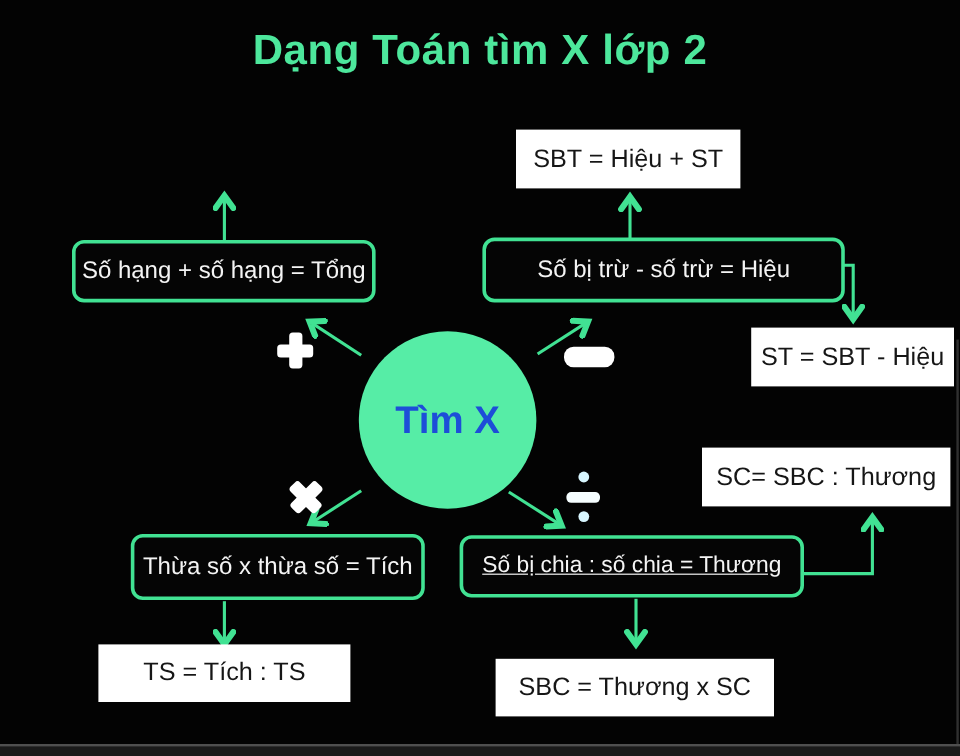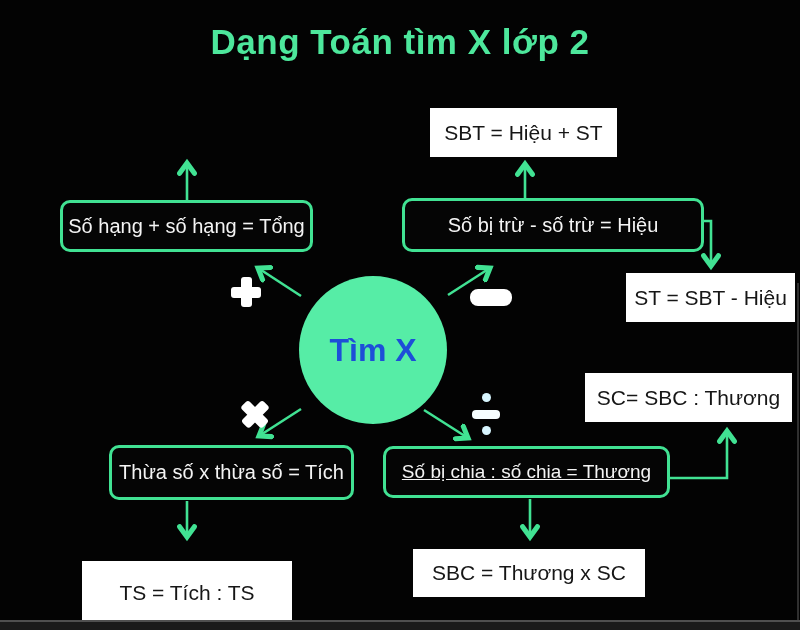--- a/index.html
+++ b/index.html
@@ -94,21 +94,21 @@
     <span class="dv-dot b"></span>
   </div>
 
   <div class="green-box" style="left:60px;top:200px;width:253px;height:52px;">Số hạng + số hạng = Tổng</div>
 
   <div class="green-box" style="left:402px;top:198px;width:302px;height:54px;">Số bị trừ - số trừ = Hiệu</div>
   <div class="white-box" style="left:430px;top:108px;width:187px;height:49px;">SBT = Hiệu + ST</div>
   <div class="white-box" style="left:626px;top:273px;width:169px;height:49px;">ST = SBT - Hiệu</div>
 
   <div class="green-box" style="left:65px;top:445px;width:245px;height:55px;margin-left:44px;">Thừa số x thừa số = Tích</div>
-  <div class="white-box" style="left:82px;top:561px;width:210px;height:64px;">TS = Tích : TS</div>
+  <div class="white-box" style="left:82px;top:537px;width:210px;height:48px;">TS = Tích : TS</div>
 
   <div class="green-box" style="left:383px;top:446px;width:287px;height:52px;font-size:19px;text-decoration:underline;">Số bị chia : số chia = Thương</div>
   <div class="white-box" style="left:413px;top:549px;width:232px;height:48px;">SBC = Thương x SC</div>
   <div class="white-box" style="left:585px;top:373px;width:207px;height:49px;">SC= SBC : Thương</div>
 
   <div class="right-edge"></div>
   <div class="bottom-edge"></div>
 
 </div>
 

